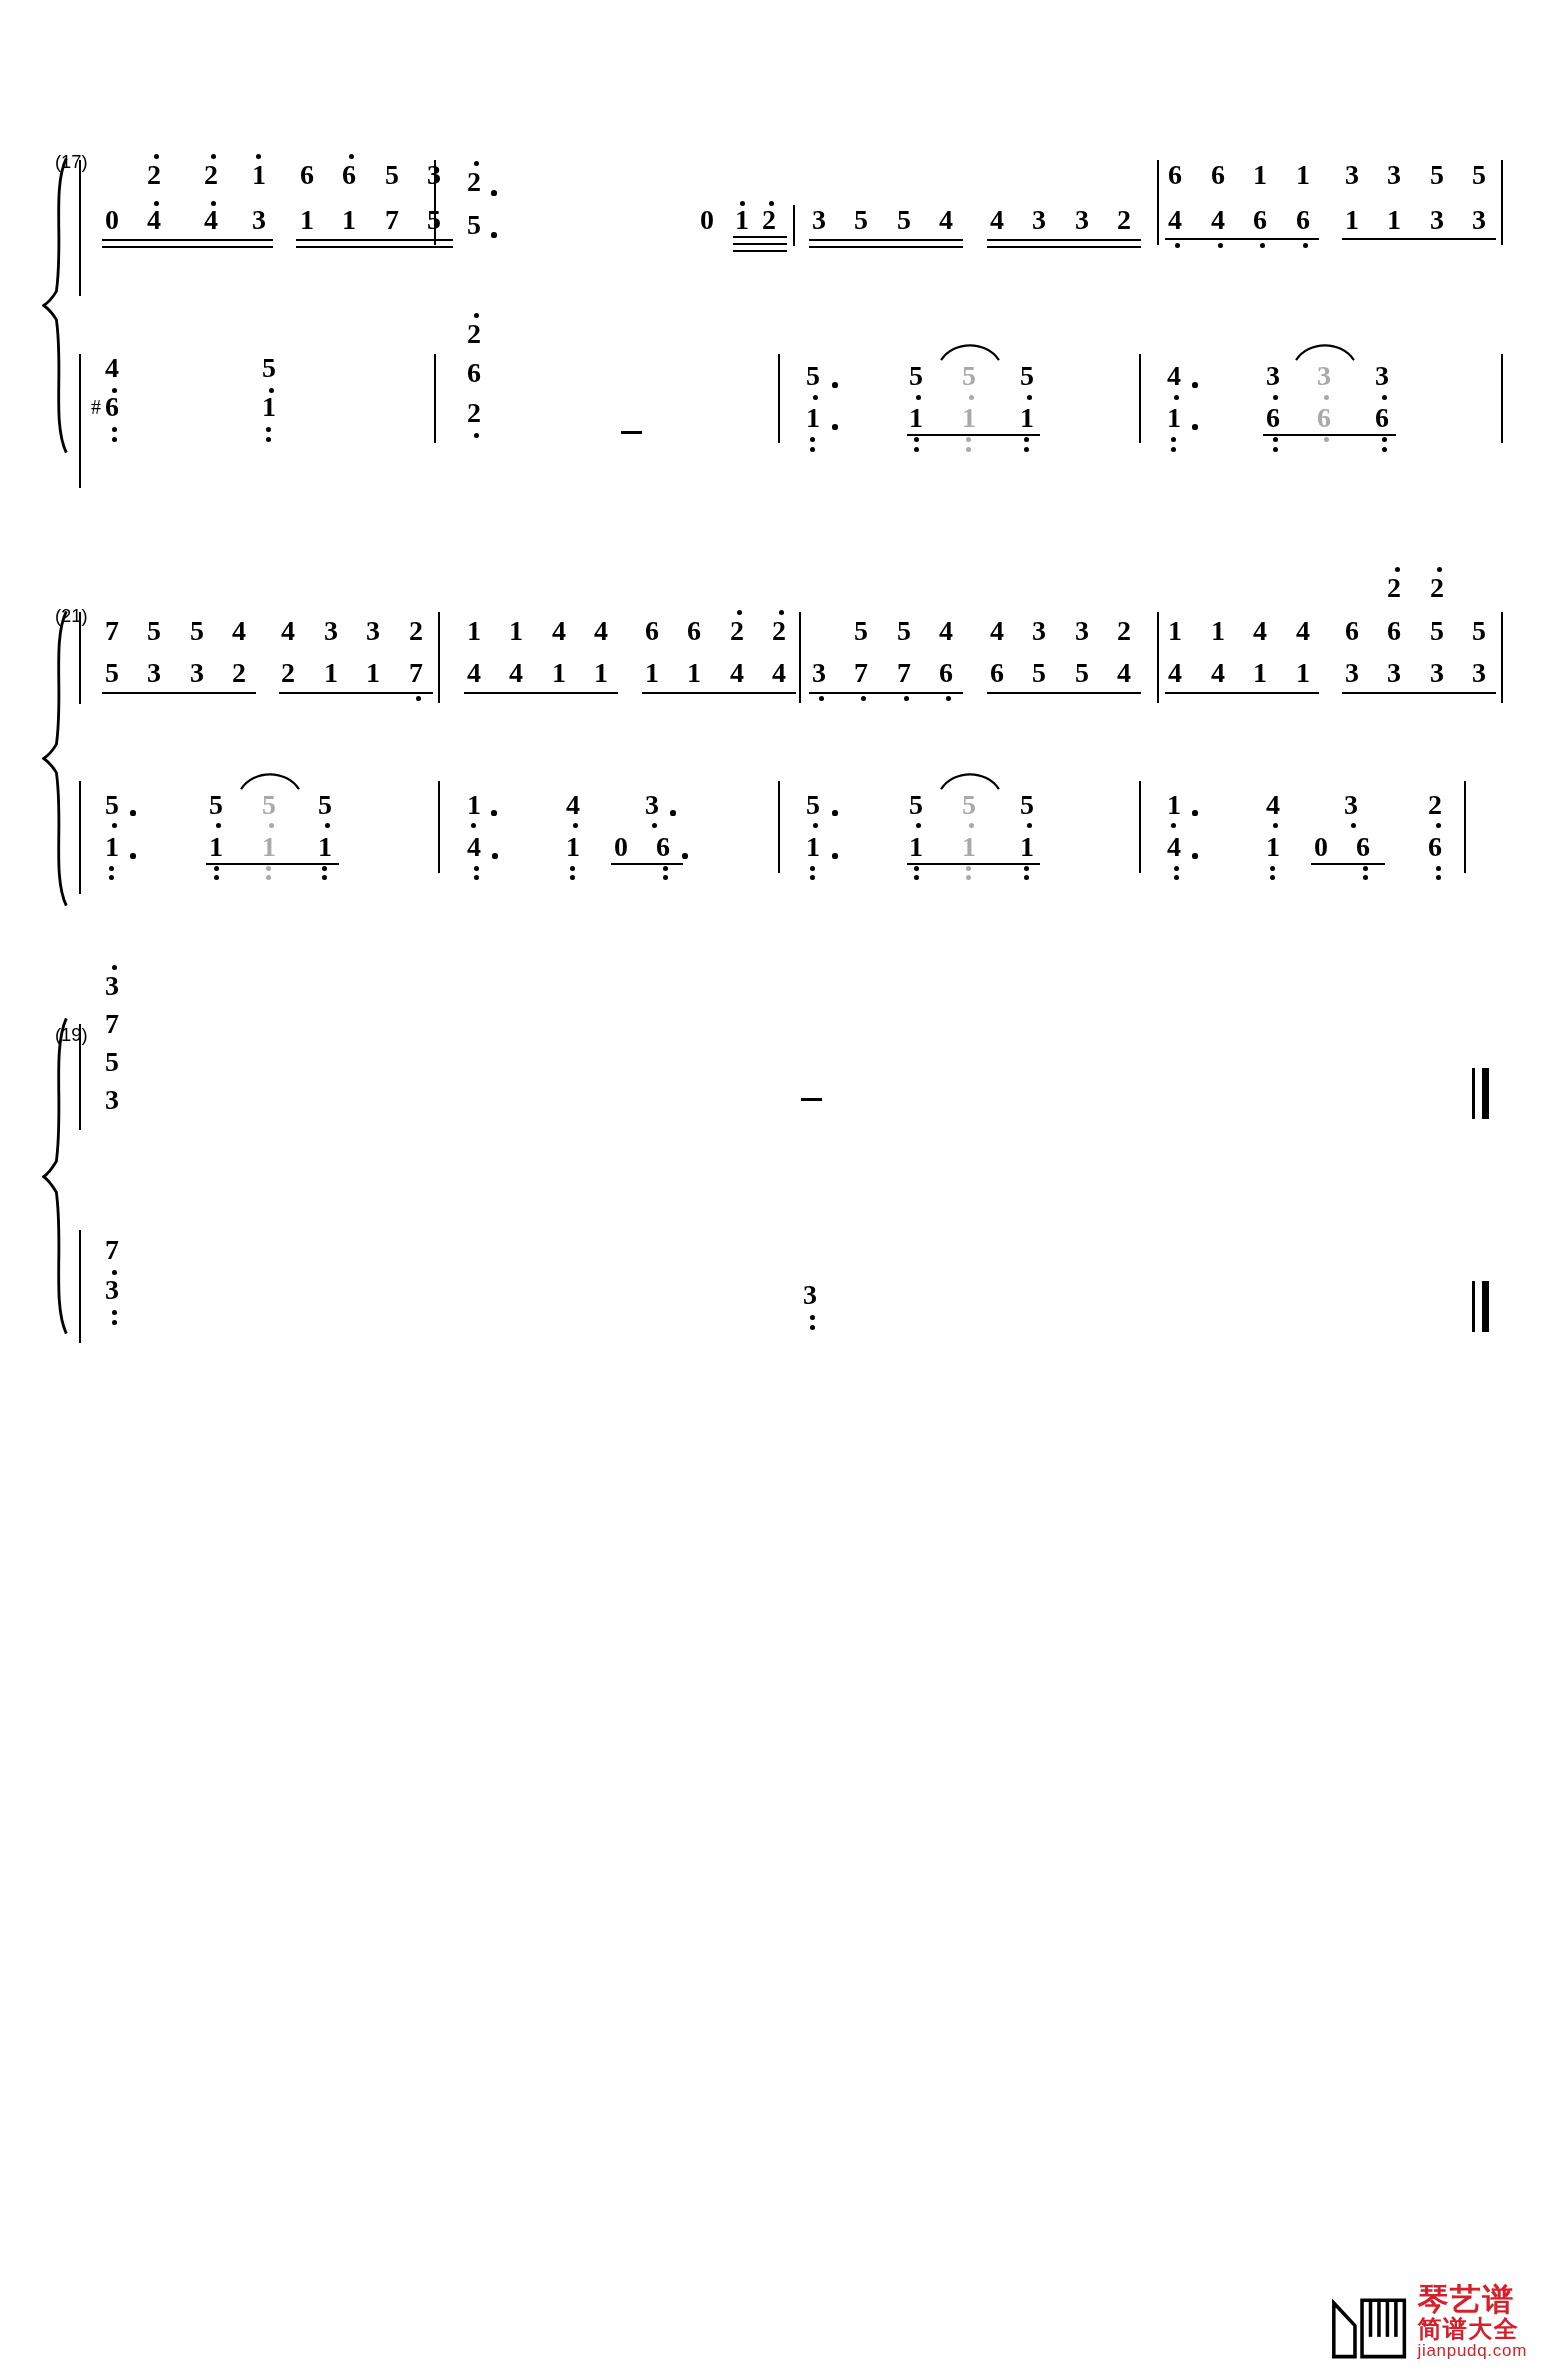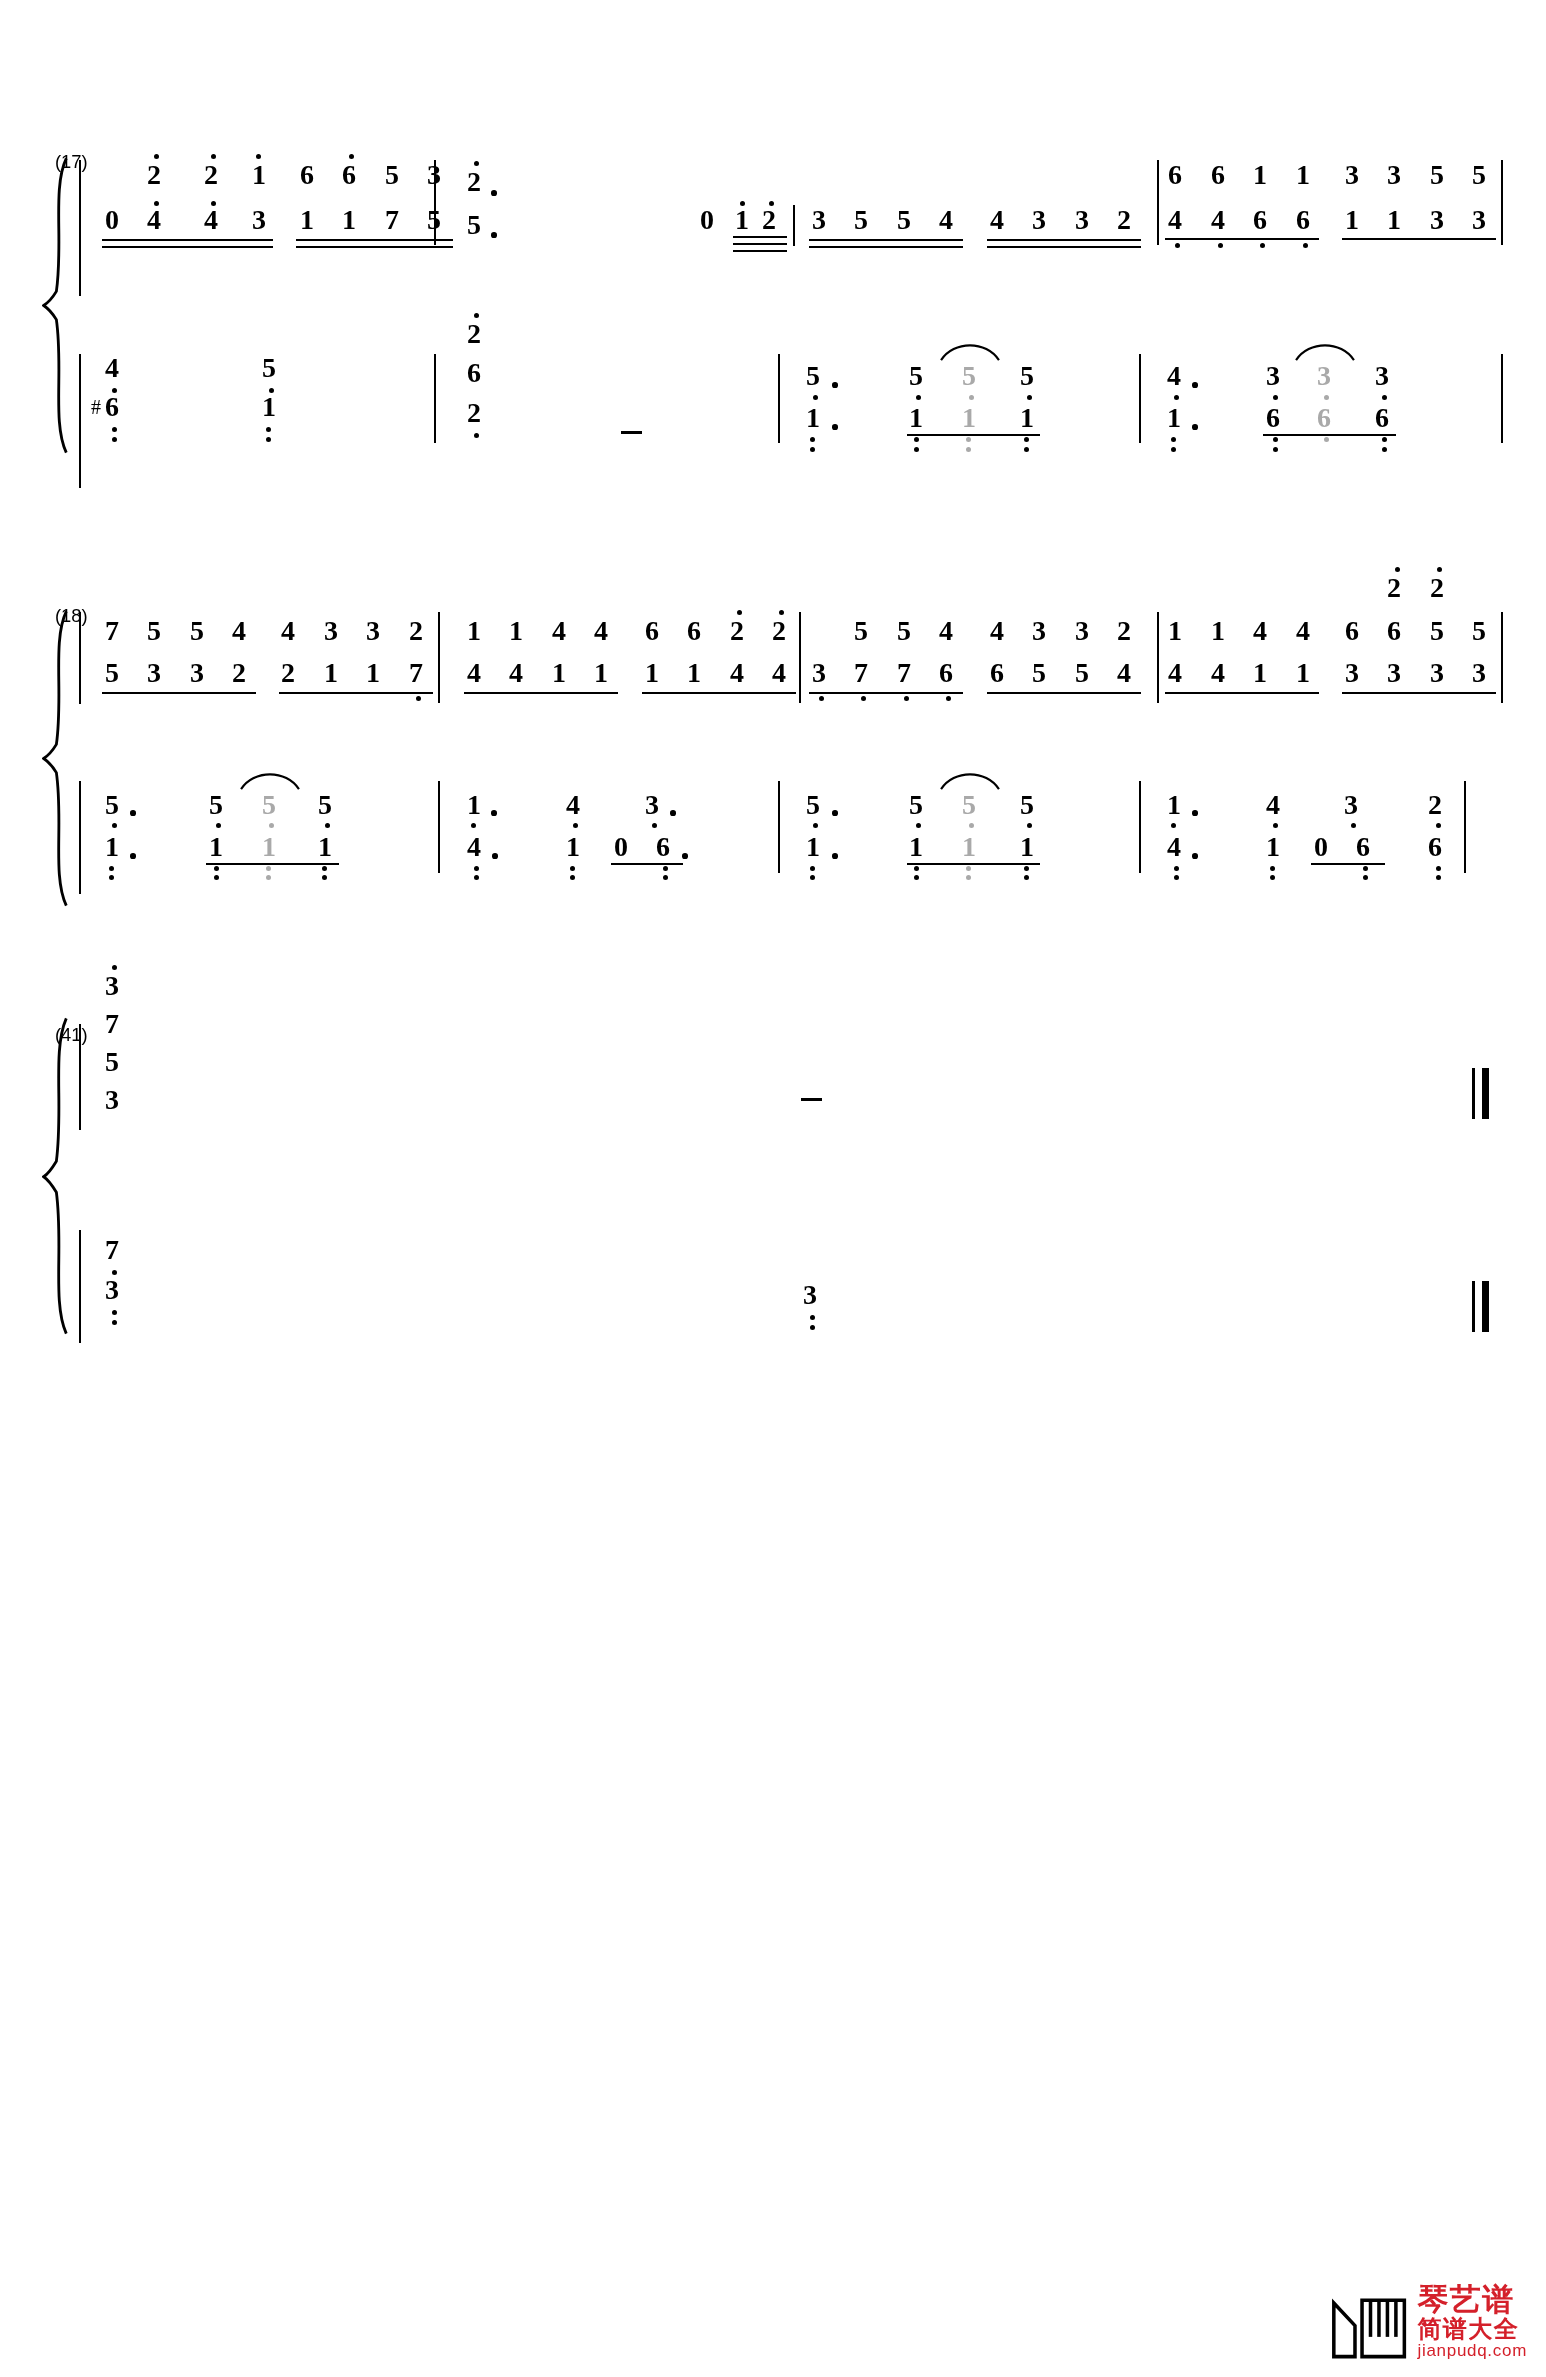--- a/index.html
+++ b/index.html
@@ -259,21 +259,21 @@
     <div class="n" style="left:1375px;top:404px;">6</div>
     <div class="dot-dn" style="left:1382px;top:437px;"></div>
     <div class="dot-dn" style="left:1382px;top:447px;"></div>
     <div class="beam" style="left:1263px;top:434px;width:133px;"></div>
 
     <div class="barline" style="left:1501px;top:354px;height:89px;"></div>
   </div>
 
   <div class="system" style="left:0;top:0;">
 
-    <div class="meas-label" style="left:55px;top:605px;">(18)</div>
+    <div class="meas-label" style="left:55px;top:605px;">(21)</div>
 
     <div class="brace" style="left:42px;top:610px;">
       <svg width="33" height="297" viewBox="0 0 46 420">
         <path d="M34 2 C14 44 30 120 20 190 C14 200 8 206 2 210 C8 214 14 220 20 230 C30 300 14 376 34 418" fill="none" stroke="#000" stroke-width="4"></path>
       </svg>
     </div>
     <div class="barline" style="left:79px;top:612px;height:92px;"></div>
     <div class="barline" style="left:79px;top:781px;height:113px;"></div>
 
     <div class="n" style="left:105px;top:617px;">7</div>
@@ -486,21 +486,21 @@
     <div class="beam" style="left:1311px;top:863px;width:74px;"></div>
     <div class="n" style="left:1428px;top:833px;">6</div>
     <div class="dot-dn" style="left:1436px;top:866px;"></div>
     <div class="dot-dn" style="left:1436px;top:875px;"></div>
 
     <div class="barline" style="left:1464px;top:781px;height:92px;"></div>
   </div>
 
   <div class="system" style="left:0;top:0;">
 
-    <div class="meas-label" style="left:55px;top:1024px;">(41)</div>
+    <div class="meas-label" style="left:55px;top:1024px;">(19)</div>
 
     <div class="brace" style="left:42px;top:1017px;">
       <svg width="33" height="318" viewBox="0 0 46 450">
         <path d="M34 2 C14 48 30 126 20 204 C14 214 8 222 2 226 C8 230 14 238 20 248 C30 324 14 404 34 448" fill="none" stroke="#000" stroke-width="4"></path>
       </svg>
     </div>
     <div class="barline" style="left:79px;top:1024px;height:106px;"></div>
     <div class="barline" style="left:79px;top:1230px;height:113px;"></div>
 
     <div class="n" style="left:105px;top:972px;">3</div>

